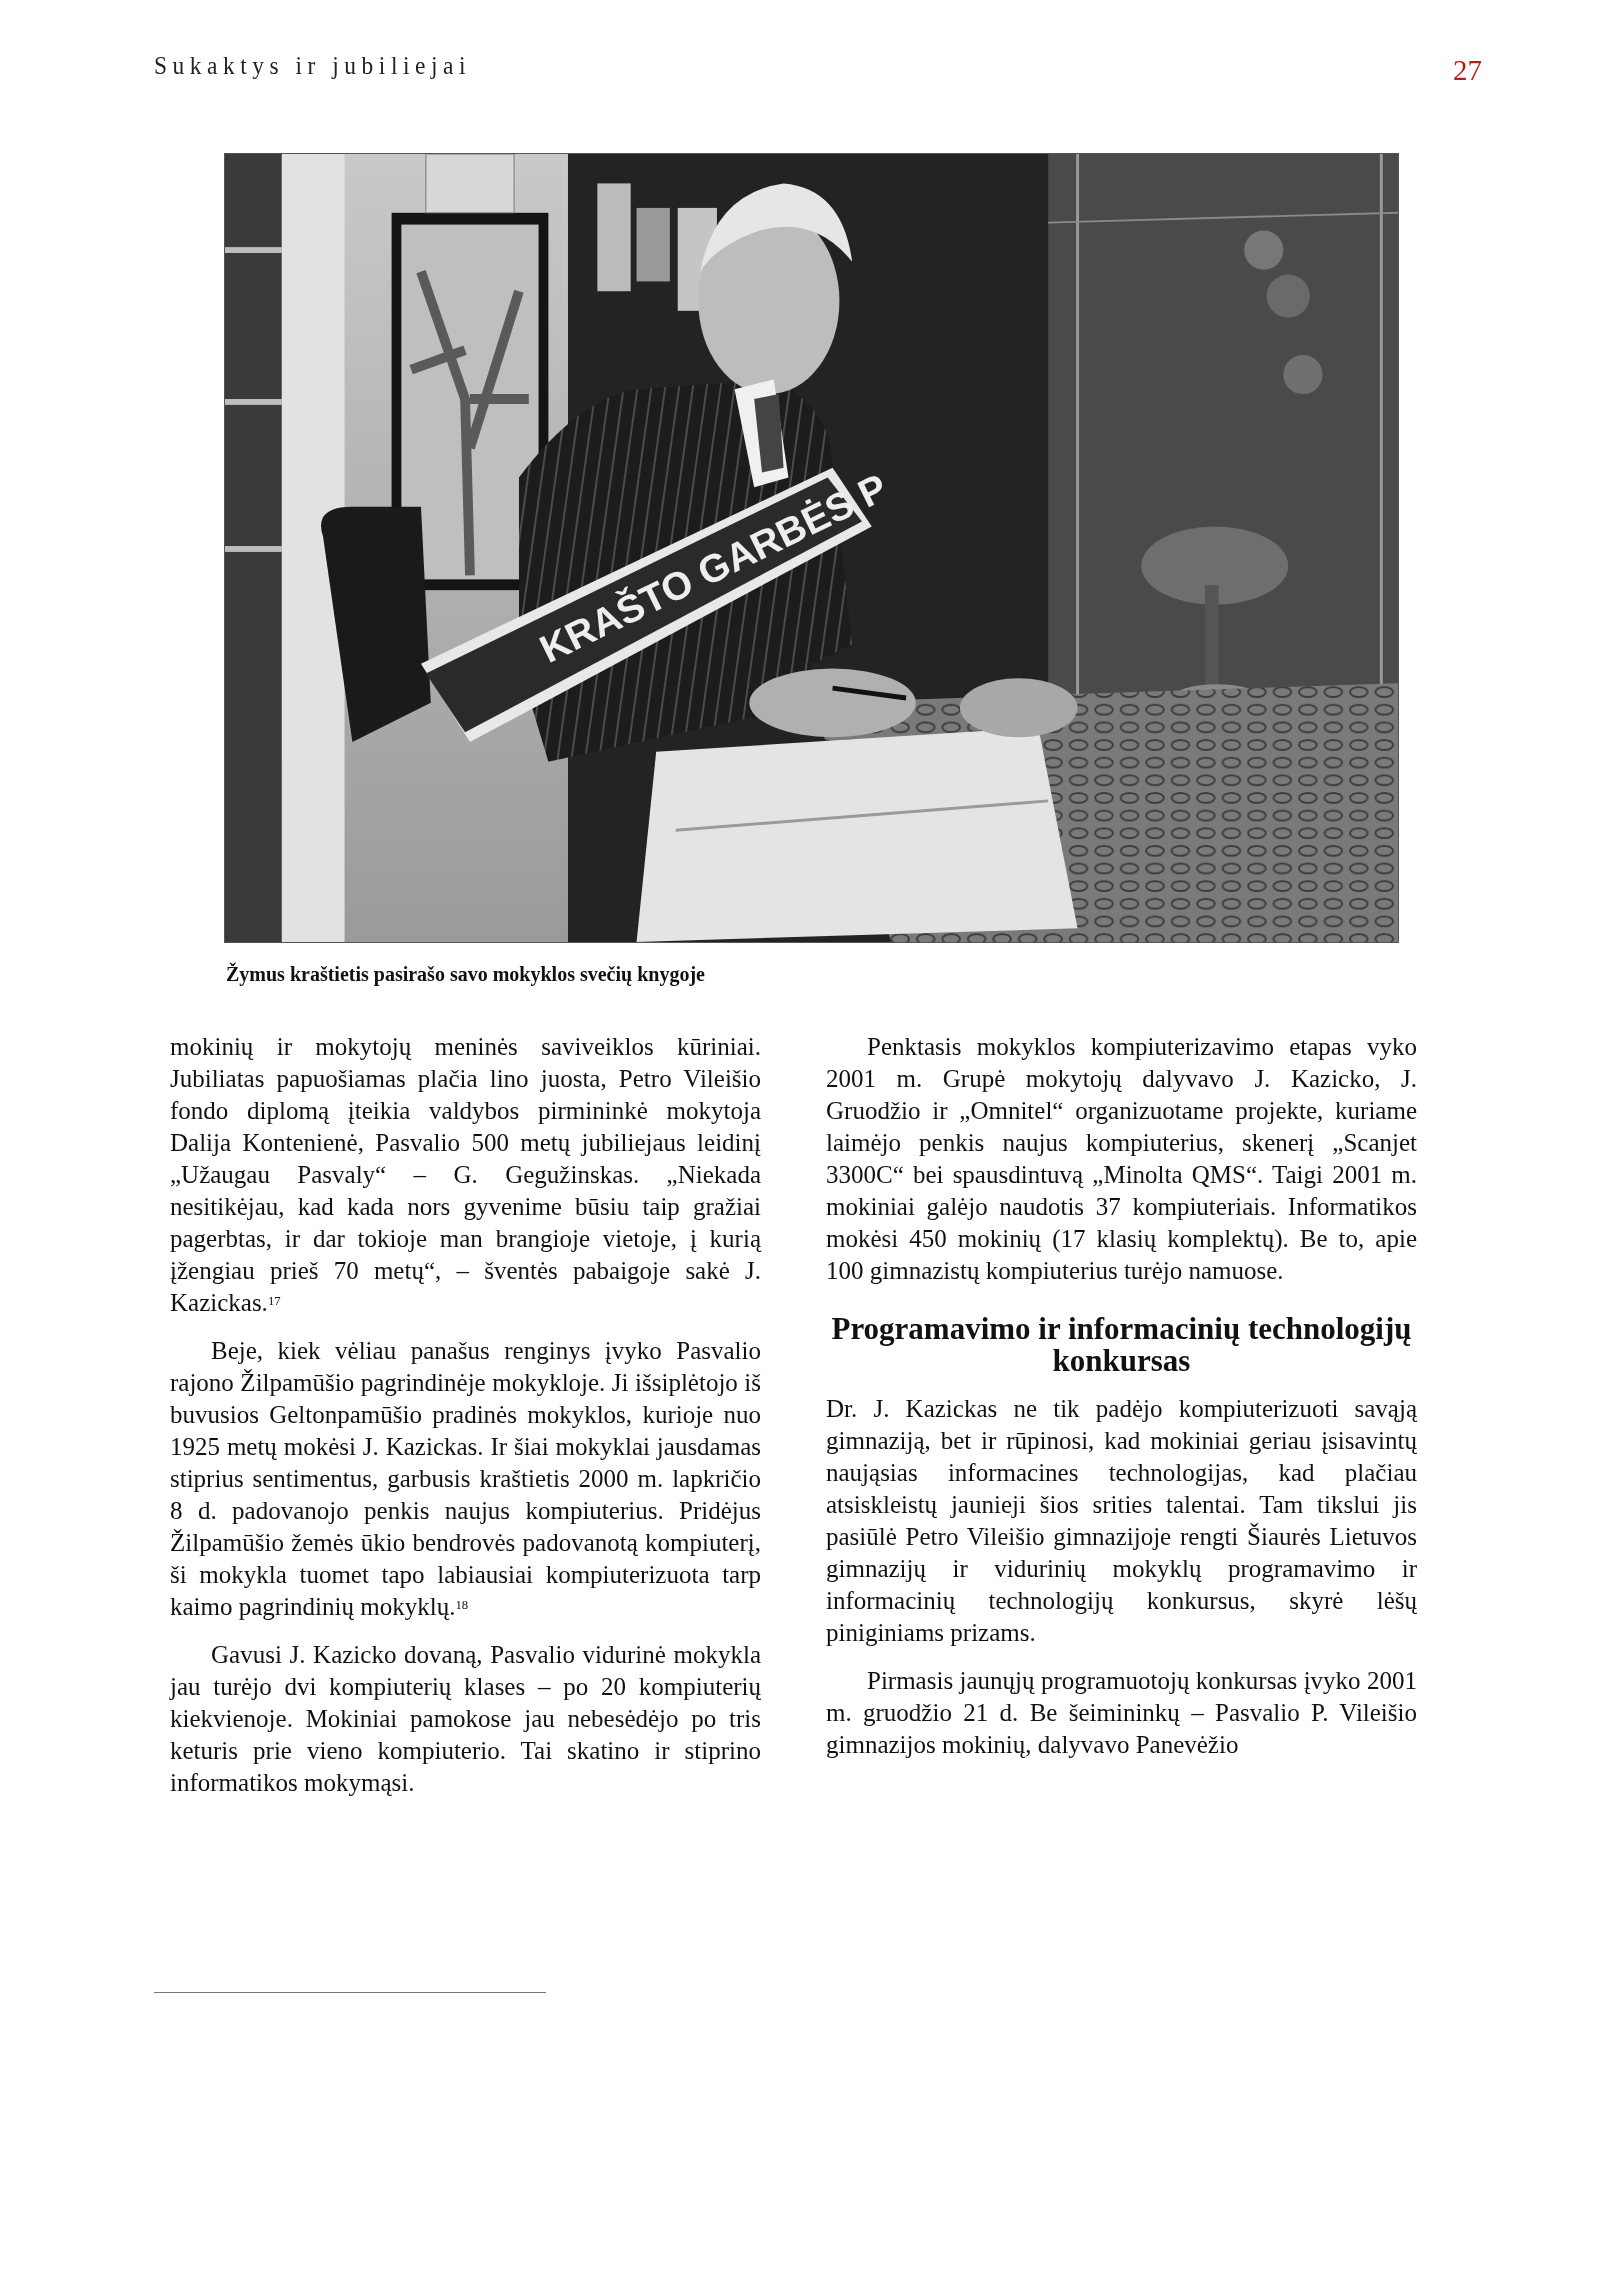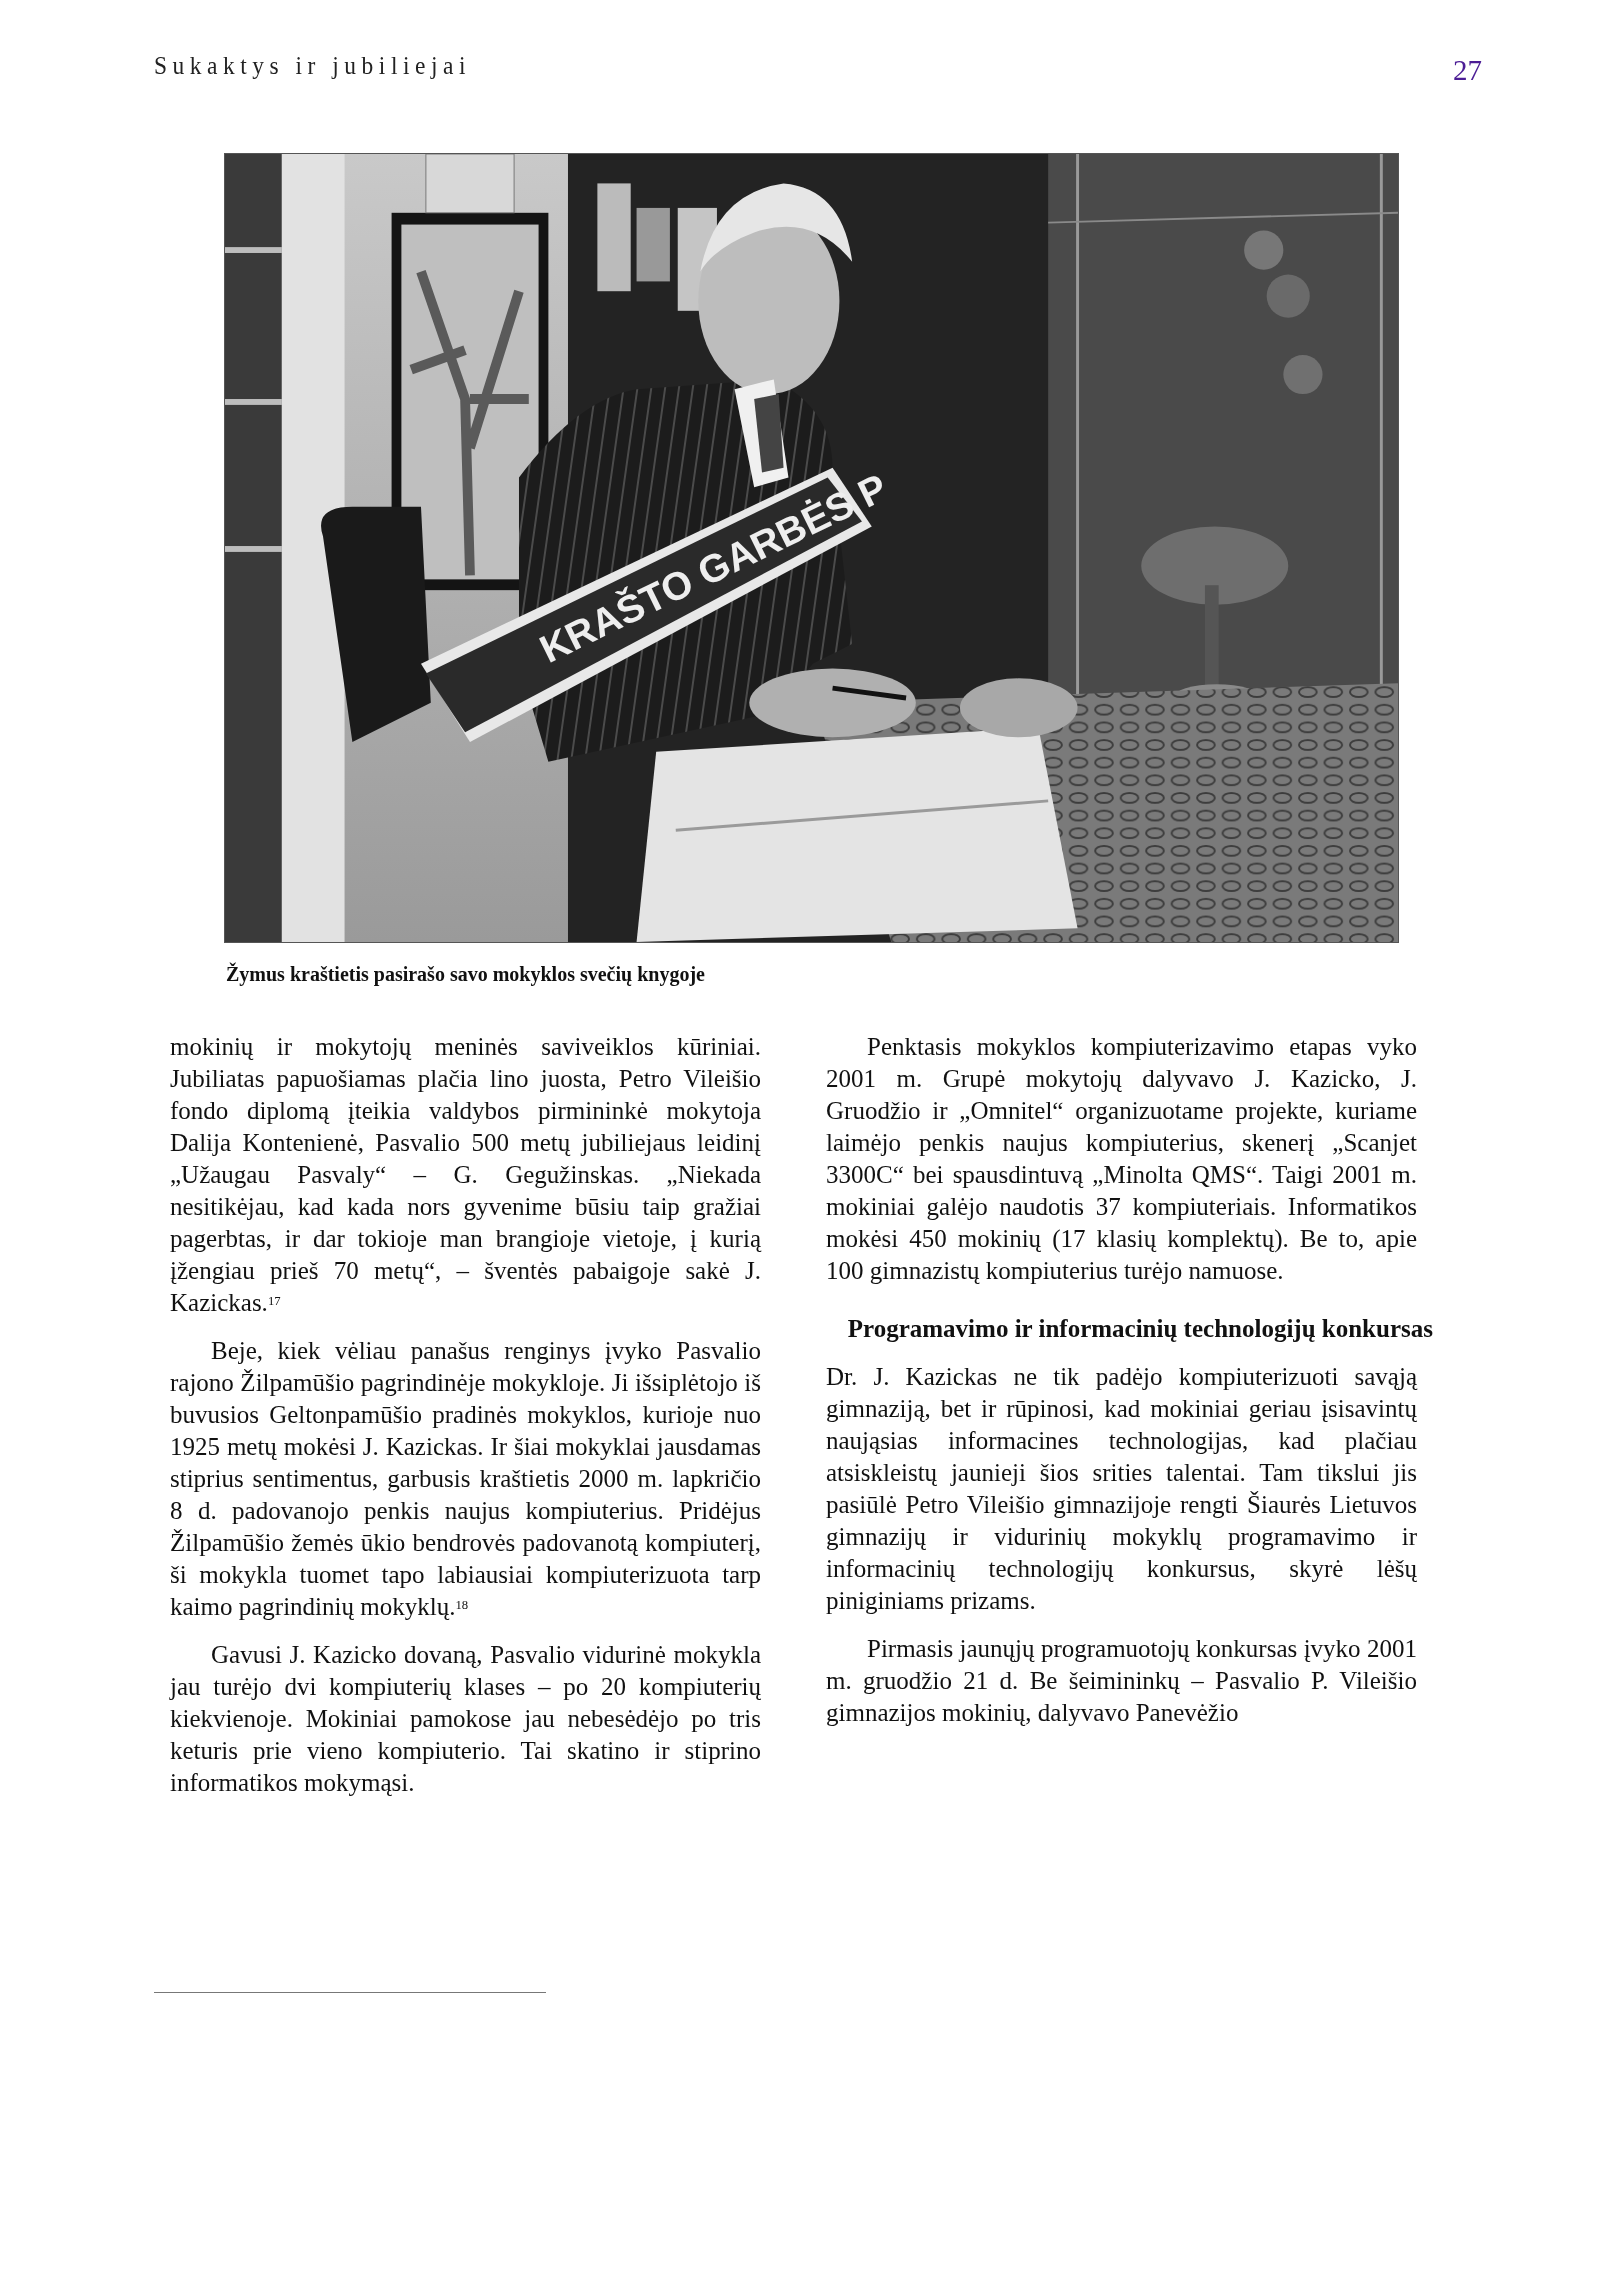--- a/index.html
+++ b/index.html
@@ -1,28 +1,28 @@
 <!DOCTYPE html>
 <html><head>
 <meta charset="utf-8">
 <style>
   html, body { margin:0; padding:0; background:#ffffff; }
   body { width:1621px; height:2293px; position:relative; overflow:hidden;
          font-family:"Liberation Serif", "DejaVu Serif", serif; color:#111; }
   .running-head { position:absolute; left:154px; top:51px; font-size:25.5px; letter-spacing:6px; color:#222; transform:scaleX(0.92); transform-origin:left top; }
-  .page-number { position:absolute; right:139px; top:54px; font-size:29px; color:#4c1d95; }
+  .page-number { position:absolute; right:139px; top:54px; font-size:29px; color:#b91c1c; }
   .photo { position:absolute; left:225px; top:154px; width:1173px; height:788px; background:#2a2a2a; overflow:hidden; outline:1px solid #555; }
   .photo svg { display:block; width:100%; height:100%; }
   .caption { position:absolute; left:226px; top:963px; font-size:20px; font-weight:bold; color:#111; }
   .col { position:absolute; top:1015px; width:623px; font-size:25px; line-height:32px; text-align:justify; hyphens:manual; }
   .col.left { left:154px; }
   .col.right { left:810px; }
   .col p { margin:16px; }
   .col p.indent { text-indent:41px; }
-  .col h3 { margin:25.5px 0 0 0; font-size:25px; line-height:32px; font-weight:bold; text-align:right; }
+  .col h3 { margin:25.5px 0 0 0; font-size:31px; line-height:32px; font-weight:bold; text-align:center; }
   sup { font-size:12.7px; vertical-align:top; position:relative; top:-2px; }
   .fn-rule { position:absolute; left:154px; top:1992px; width:392px; height:0; border-top:1.5px solid #777; }
   .footnotes { position:absolute; left:154px; top:2025px; font-size:17.4px; line-height:23.5px; color:#111; }
   .footnotes sup { font-size:9.8px; top:0; }
 </style>
 </head>
 <body>
 
 <div class="running-head">Sukaktys ir jubiliejai</div>
 <div class="page-number">27</div>

